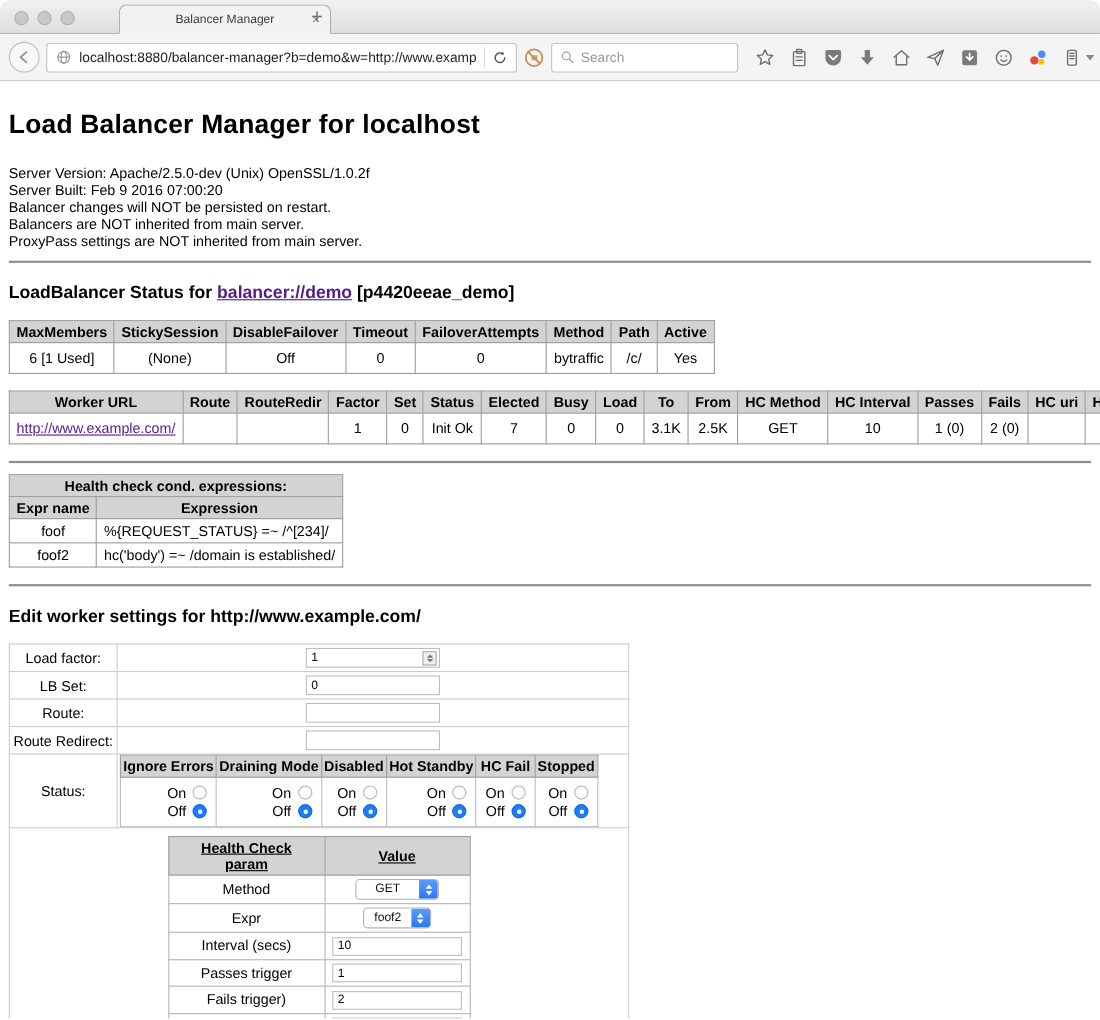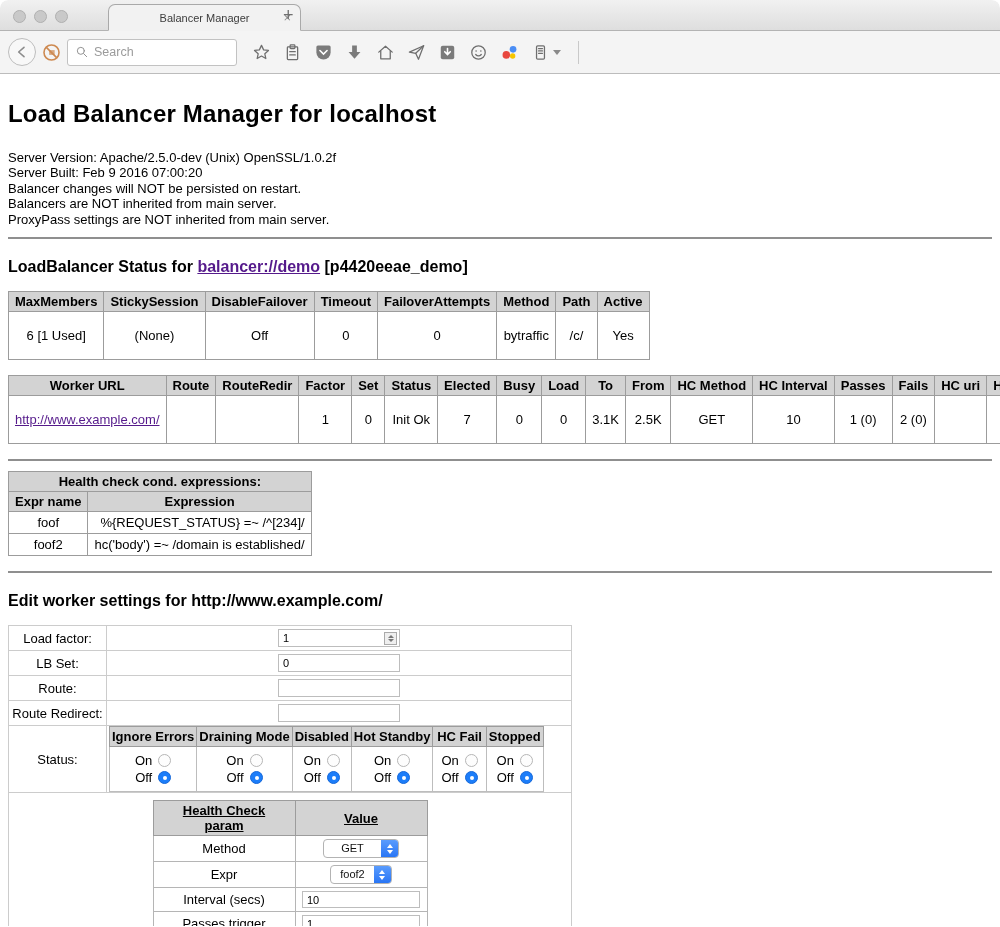--- a/index.html
+++ b/index.html
@@ -32,40 +32,40 @@
   
   .content { background:#fff; height:852px; padding:0 8px; overflow:hidden; }
   h1.pg { font-size:24px; font-weight:bold; color:#000; padding-top:26px; margin-bottom:22px; letter-spacing:.2px; }
   .server-info { font-size:13px; line-height:15.4px; color:#000; margin-bottom:10px; }
   hr.rule { border:none; height:2px; background:#8f8f8f; margin:10px 0; }
   h3.sec { font-size:16px; font-weight:bold; margin:19px 0 15px; }
   a.lnk { color:#551a8b; text-decoration:underline; cursor:pointer; }
 
   table.t { border-collapse:collapse; border:1px solid #878787; font-size:13px; margin-bottom:15px; }
   table.t th { background:#d3d3d3; border:1px solid #9c9c9c; font-weight:bold; padding:2px 6px; white-space:nowrap; }
-  table.t td { background:#fff; border:1px solid #9c9c9c; padding:16px 6px; text-align:center; white-space:nowrap; }
-  table.worker td.cell-url, table.expr td.expr-val { text-align:right; }
+  table.t td { background:#fff; border:1px solid #9c9c9c; padding:6px 6px; text-align:center; white-space:nowrap; }
+  table.worker td.cell-url, table.expr td.expr-val { text-align:left; }
   table.expr td { padding:3px 6px; }
 
   
   table.ft { border-collapse:collapse; border:1px solid #a8a8a8; width:564px; font-size:13px; margin-bottom:12px; }
   table.ft > tbody > tr > td { border:1px solid #cccccc; padding:3px; }
   td.lbl { width:98px; text-align:center; white-space:nowrap; }
   td.val { text-align:center; }
   input.ti { width:122px; height:18px; border:1px solid #bdbdbd; background:#fff; font-size:11px; font-family:"Liberation Sans",sans-serif; padding:1px 4px; }
   .numwrap { position:relative; display:inline-block; }
   .spin { position:absolute; right:3px; top:3px; width:13px; height:13px; border:1px solid #aaa; background:#efefef; display:flex; flex-direction:column; align-items:center; justify-content:center; gap:1px; }
   .spin i { display:block; width:0; height:0; border-left:3px solid transparent; border-right:3px solid transparent; }
   .spin .up { border-bottom:3px solid #777; }
   .spin .dn { border-top:3px solid #777; }
 
   table.st { border-collapse:collapse; border:1px solid #a8a8a8; margin:0 auto 0 0; }
   table.st th { background:#d3d3d3; border:1px solid #9c9c9c; font-weight:bold; padding:2px 2px; font-size:13px; white-space:nowrap; }
   table.st td { border:1px solid #bdbdbd; padding:4px 8px; }
-  .rl { display:flex; gap:6px; align-items:center; justify-content:center; margin:2px 0; font-size:13px; }
+  .rl { display:flex; gap:6px; align-items:center; justify-content:flex-end; margin:2px 0; font-size:13px; }
   .radio { width:13px; height:13px; border-radius:50%; border:1px solid #b6b6b6; background:#fdfdfd; display:inline-block; position:relative; flex:none; }
   .radio.checked { background:#1c7df9; border-color:#1668d9; }
   .radio.checked::after { content:""; position:absolute; left:4px; top:4px; width:4px; height:4px; border-radius:50%; background:#fff; }
 
   table.hct { border-collapse:collapse; border:1px solid #9c9c9c; margin:4px auto; font-size:13px; }
   table.hct th { background:#d3d3d3; border:1px solid #9c9c9c; font-weight:bold; padding:2px 10px;text-decoration:underline; }
   table.hct td { border:1px solid #b5b5b5; padding:3px 6px; text-align:center; }
   td.hc-lab { width:142px; }
   td.hc-val { width:132px; }
   input.hcti { width:118px; height:17px; border:1px solid #bdbdbd; font-size:11px; font-family:"Liberation Sans",sans-serif; padding:1px 4px; }
@@ -95,20 +95,33 @@
       <span class="tab-close">×</span>
     </div>
     <span class="newtab">+</span>
   </div>
 
   <div class="navbar">
     <div class="back-btn">
       <svg class="gl" width="16" height="16" viewBox="0 0 24 24">
           <path d="M15 5l-8 7 8 7" stroke="#8d8d8d" stroke-width="2.4"></path>
         </svg>
+    </div>
+    <div class="urlbar">
+      <svg class="gl" width="16" height="16" viewBox="0 0 24 24">
+        <circle cx="12" cy="12" r="8" stroke="#9a9a9a"></circle>
+          <ellipse cx="12" cy="12" rx="3.6" ry="8" stroke="#9a9a9a"></ellipse>
+          <path d="M4 12h16" stroke="#9a9a9a"></path>
+      </svg>
+      <span class="url-text">localhost:8880/balancer-manager?b=demo&amp;w=http://www.examp</span>
+      <span class="url-div"></span>
+      <svg class="gl" width="15" height="15" viewBox="0 0 24 24">
+        <path d="M19 12a7 7 0 1 1-2.5-5.4" stroke="#555" stroke-width="2.1"></path>
+          <path d="M17 2.5v4.7h-4.7" fill="#555" stroke="none"></path>
+      </svg>
     </div>
     <svg class="blocked" width="19" height="19" viewBox="0 0 24 24">
       <circle cx="12" cy="12" r="9.5" fill="none" stroke="#cd8950" stroke-width="2"></circle>
       <rect x="9" y="9" width="7" height="6" fill="#d7a77e"></rect>
       <path d="M5.5 5.5L18.5 18.5" stroke="#cd8950" stroke-width="2"></path>
     </svg>
     <div class="searchbox">
       <svg class="gl" width="14" height="14" viewBox="0 0 24 24">
         <circle cx="10" cy="10" r="6" stroke="#8a8a8a"></circle>
           <path d="M15 15l5 5" stroke="#8a8a8a"></path>

